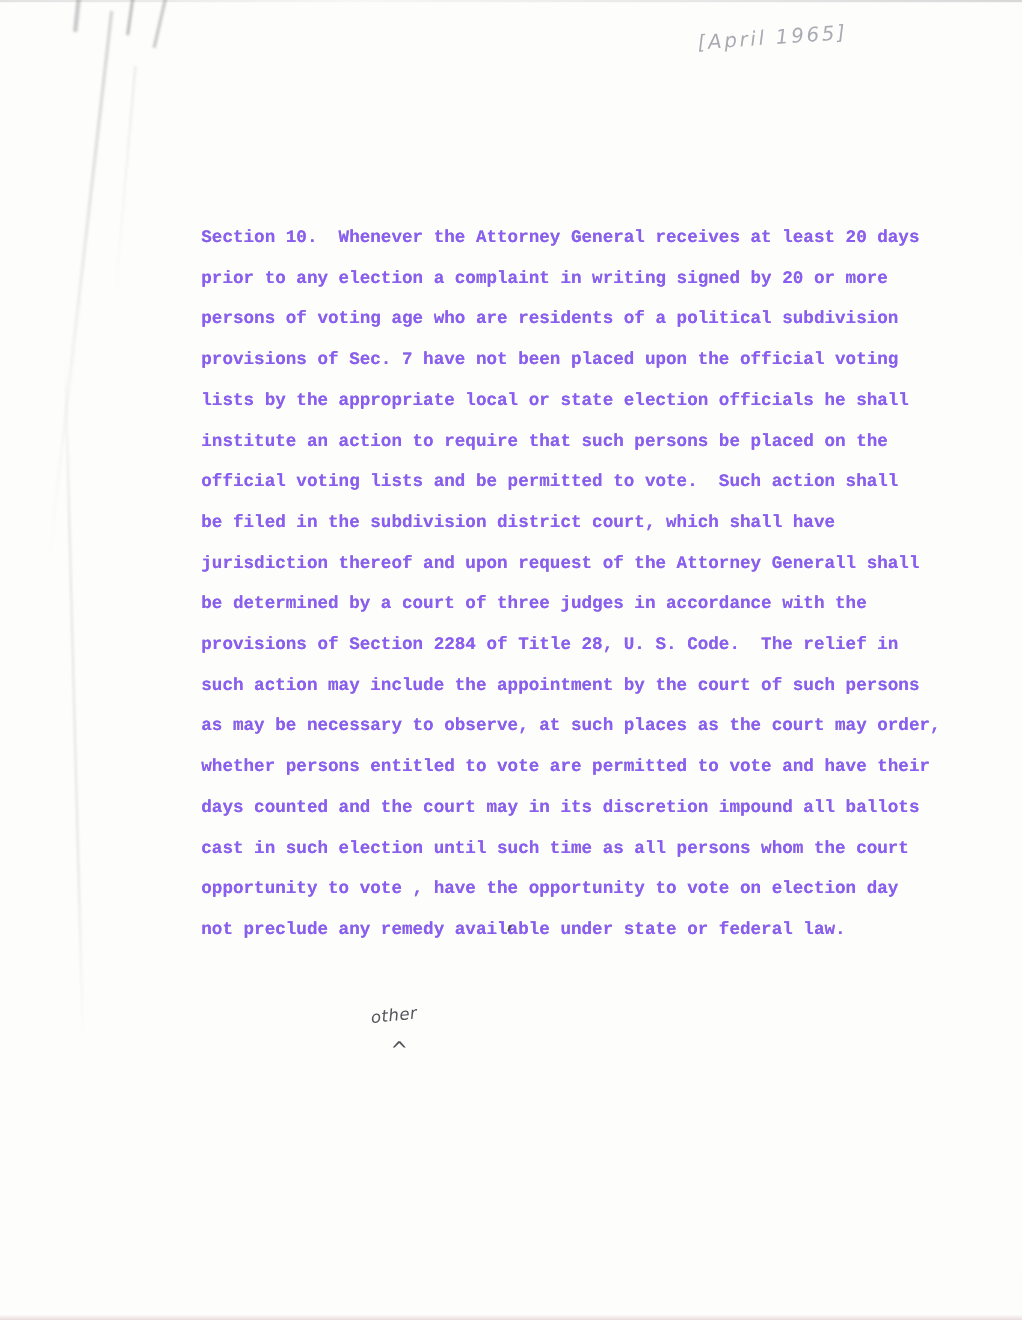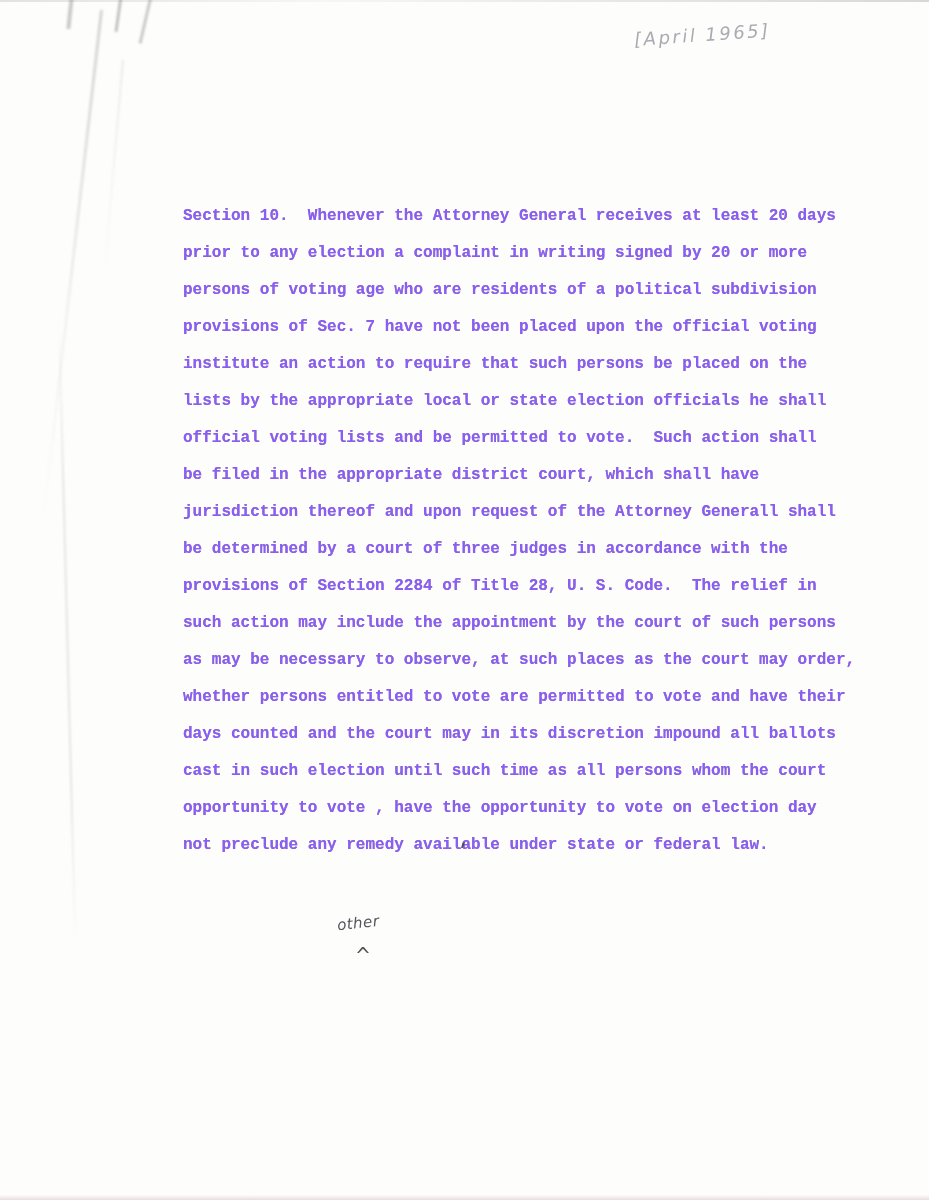--- a/index.html
+++ b/index.html
@@ -122,24 +122,24 @@
   <div class="crease crease-e"></div>
   <div class="crease crease-f"></div>
 
   <div class="hand date-note">[April 1965]</div>
 
   <div class="text-block" id="text-block">
       <div class="typed-line">Section 10.  Whenever the Attorney General receives at least 20 days</div>
       <div class="typed-line">prior to any election a complaint in writing signed by 20 or more</div>
       <div class="typed-line">persons of voting age who are residents of a political subdivision</div>
       <div class="typed-line">provisions of Sec. 7 have not been placed upon the official voting</div>
+      <div class="typed-line">lists by the appropriate local or state election officials he shall</div>
       <div class="typed-line">institute an action to require that such persons be placed on the</div>
-      <div class="typed-line">lists by the appropriate local or state election officials he shall</div>
       <div class="typed-line">official voting lists and be permitted to vote.  Such action shall</div>
-      <div class="typed-line">be filed in the appropriate district court, which shall have</div>
+      <div class="typed-line">be filed in the subdivision district court, which shall have</div>
       <div class="typed-line">jurisdiction thereof and upon request of the Attorney Generall shall</div>
       <div class="typed-line">be determined by a court of three judges in accordance with the</div>
       <div class="typed-line">provisions of Section 2284 of Title 28, U. S. Code.  The relief in</div>
       <div class="typed-line">such action may include the appointment by the court of such persons</div>
       <div class="typed-line">as may be necessary to observe, at such places as the court may order,</div>
       <div class="typed-line">whether persons entitled to vote are permitted to vote and have their</div>
       <div class="typed-line">days counted and the court may in its discretion impound all ballots</div>
       <div class="typed-line">cast in such election until such time as all persons whom the court</div>
       <div class="typed-line">opportunity to vote , have the opportunity to vote on election day</div>
       <div class="typed-line">not preclude any remedy available under state or federal law.</div>

